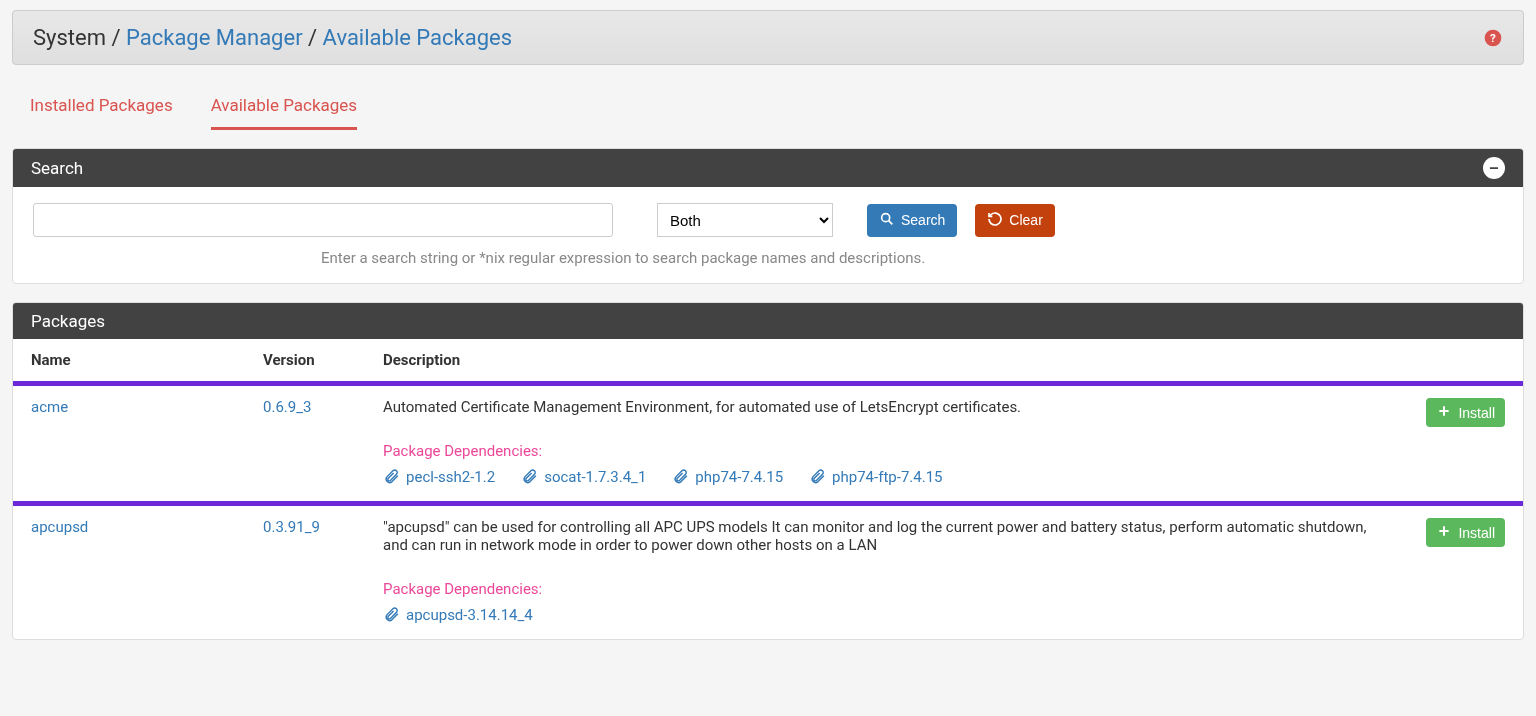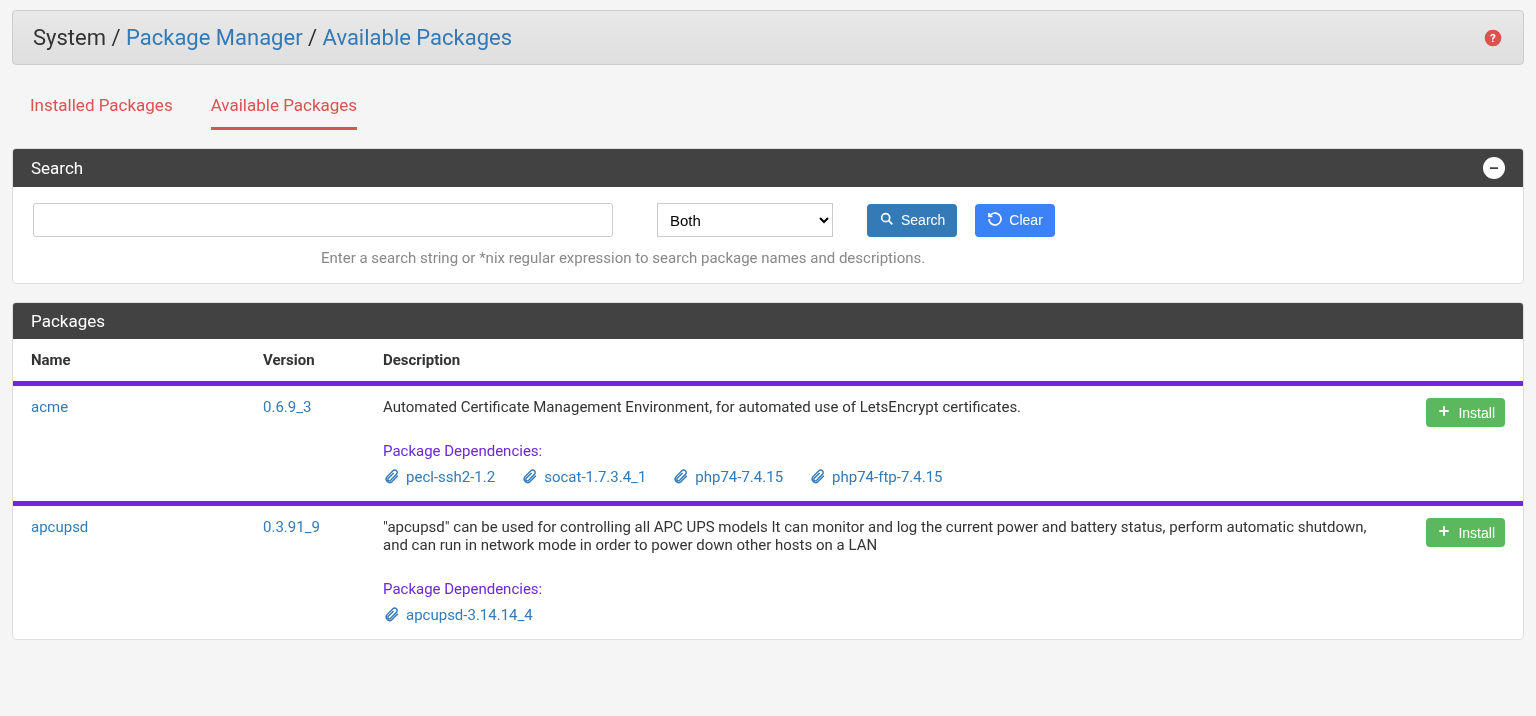--- a/index.html
+++ b/index.html
@@ -17,35 +17,35 @@
 .panel-heading { background: #424242; color: #fff; padding: 8px 18px; font-size: 17px; display: flex; justify-content: space-between; align-items: center; }
 .collapse-btn { width: 22px; height: 22px; border-radius: 50%; background: #fff; color: #424242; display: flex; align-items: center; justify-content: center; cursor: pointer; }
 .collapse-btn svg { width: 14px; height: 14px; }
 .search-body { padding: 16px 20px 10px 20px; }
 .search-row { display: flex; align-items: center; gap: 14px; }
 .search-label { width: 250px; font-weight: 700; font-size: 15px; }
 .search-input { flex: 0 0 580px; height: 34px; border: 1px solid #ccc; border-radius: 3px; padding: 4px 10px; font-size: 15px; }
 .search-select { width: 176px; height: 34px; border: 1px solid #ccc; border-radius: 0; padding: 4px 8px; font-size: 15px; background: #fff; margin-left: 30px; }
 .btn { display: inline-flex; align-items: center; gap: 6px; padding: 7px 12px; border: none; border-radius: 4px; color: #fff; font-size: 14px; cursor: pointer; margin-left: 20px; }
 .btn-primary { background: #337ab7; }
-.btn-info { background: #3b82f6; margin-left: 4px; }
+.btn-info { background: #c2410c; margin-left: 4px; }
 .btn svg { width: 16px; height: 16px; }
 .help-text { color: #888; font-size: 15px; padding: 12px 0 6px 288px; }
 .table { width: 100%; border-collapse: collapse; }
 .table th { text-align: left; padding: 12px 10px; font-weight: 700; font-size: 15px; border-bottom: 2px solid #ddd; }
 .table th:first-child { padding-left: 18px; }
 .table td { padding: 12px 10px; vertical-align: top; border-top: 5px solid #6d28d9; font-size: 15px; }
 .table td:first-child { padding-left: 18px; }
 .col-name { width: 240px; }
 .col-version { width: 120px; }
 .col-actions { width: 110px; text-align: right; padding-right: 18px !important; }
 .pkg-name { color: #337ab7; text-decoration: none; }
 .pkg-version { color: #337ab7; }
 .dep-section { margin-top: 26px; }
-.dep-label { color: #6d28d9; margin-bottom: 8px; }
+.dep-label { color: #ec4899; margin-bottom: 8px; }
 .deps { display: flex; gap: 26px; flex-wrap: wrap; }
 .dep-link { color: #337ab7; text-decoration: none; display: inline-flex; align-items: flex-start; gap: 6px; }
 .dep-link svg { width: 17px; height: 17px; }
 .btn-install { background: #5cb85c; padding: 5px 10px; font-size: 14px; }
 </style>
 </head>
 <body>
 
 <div class="container">
   <div class="header-panel">

